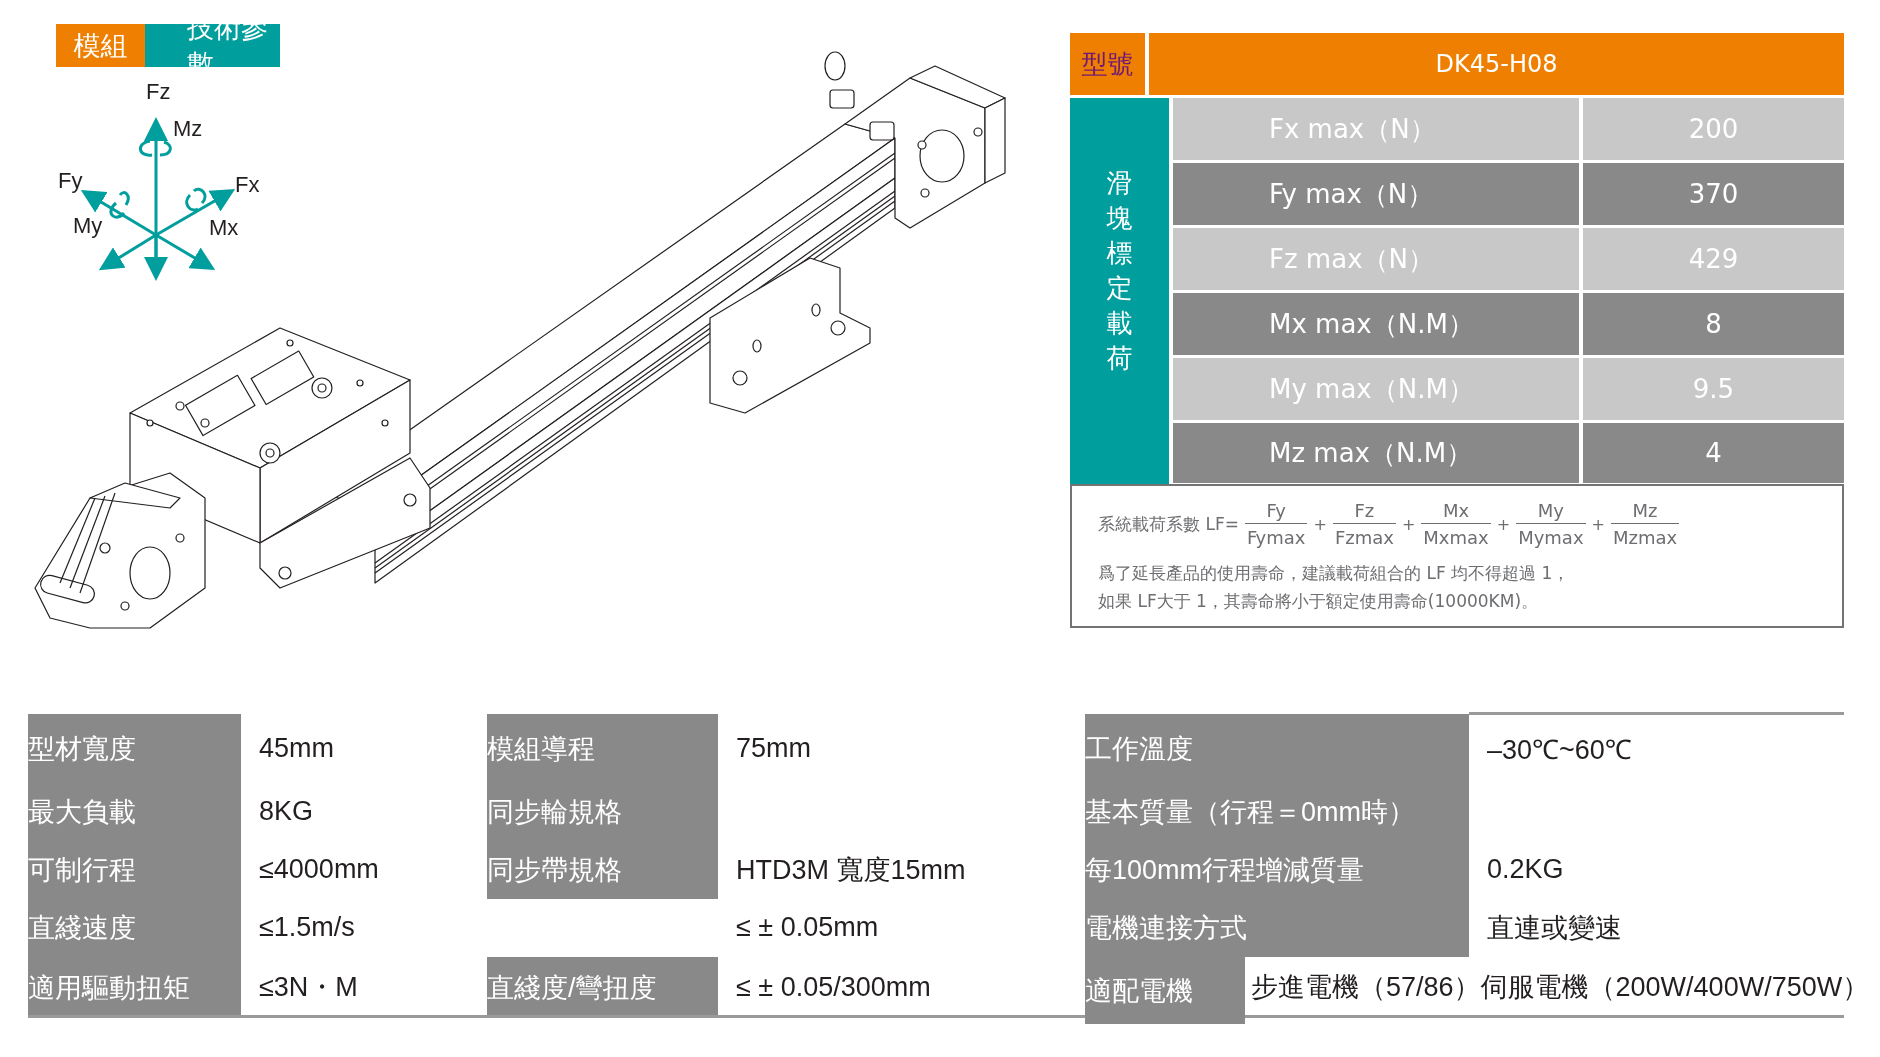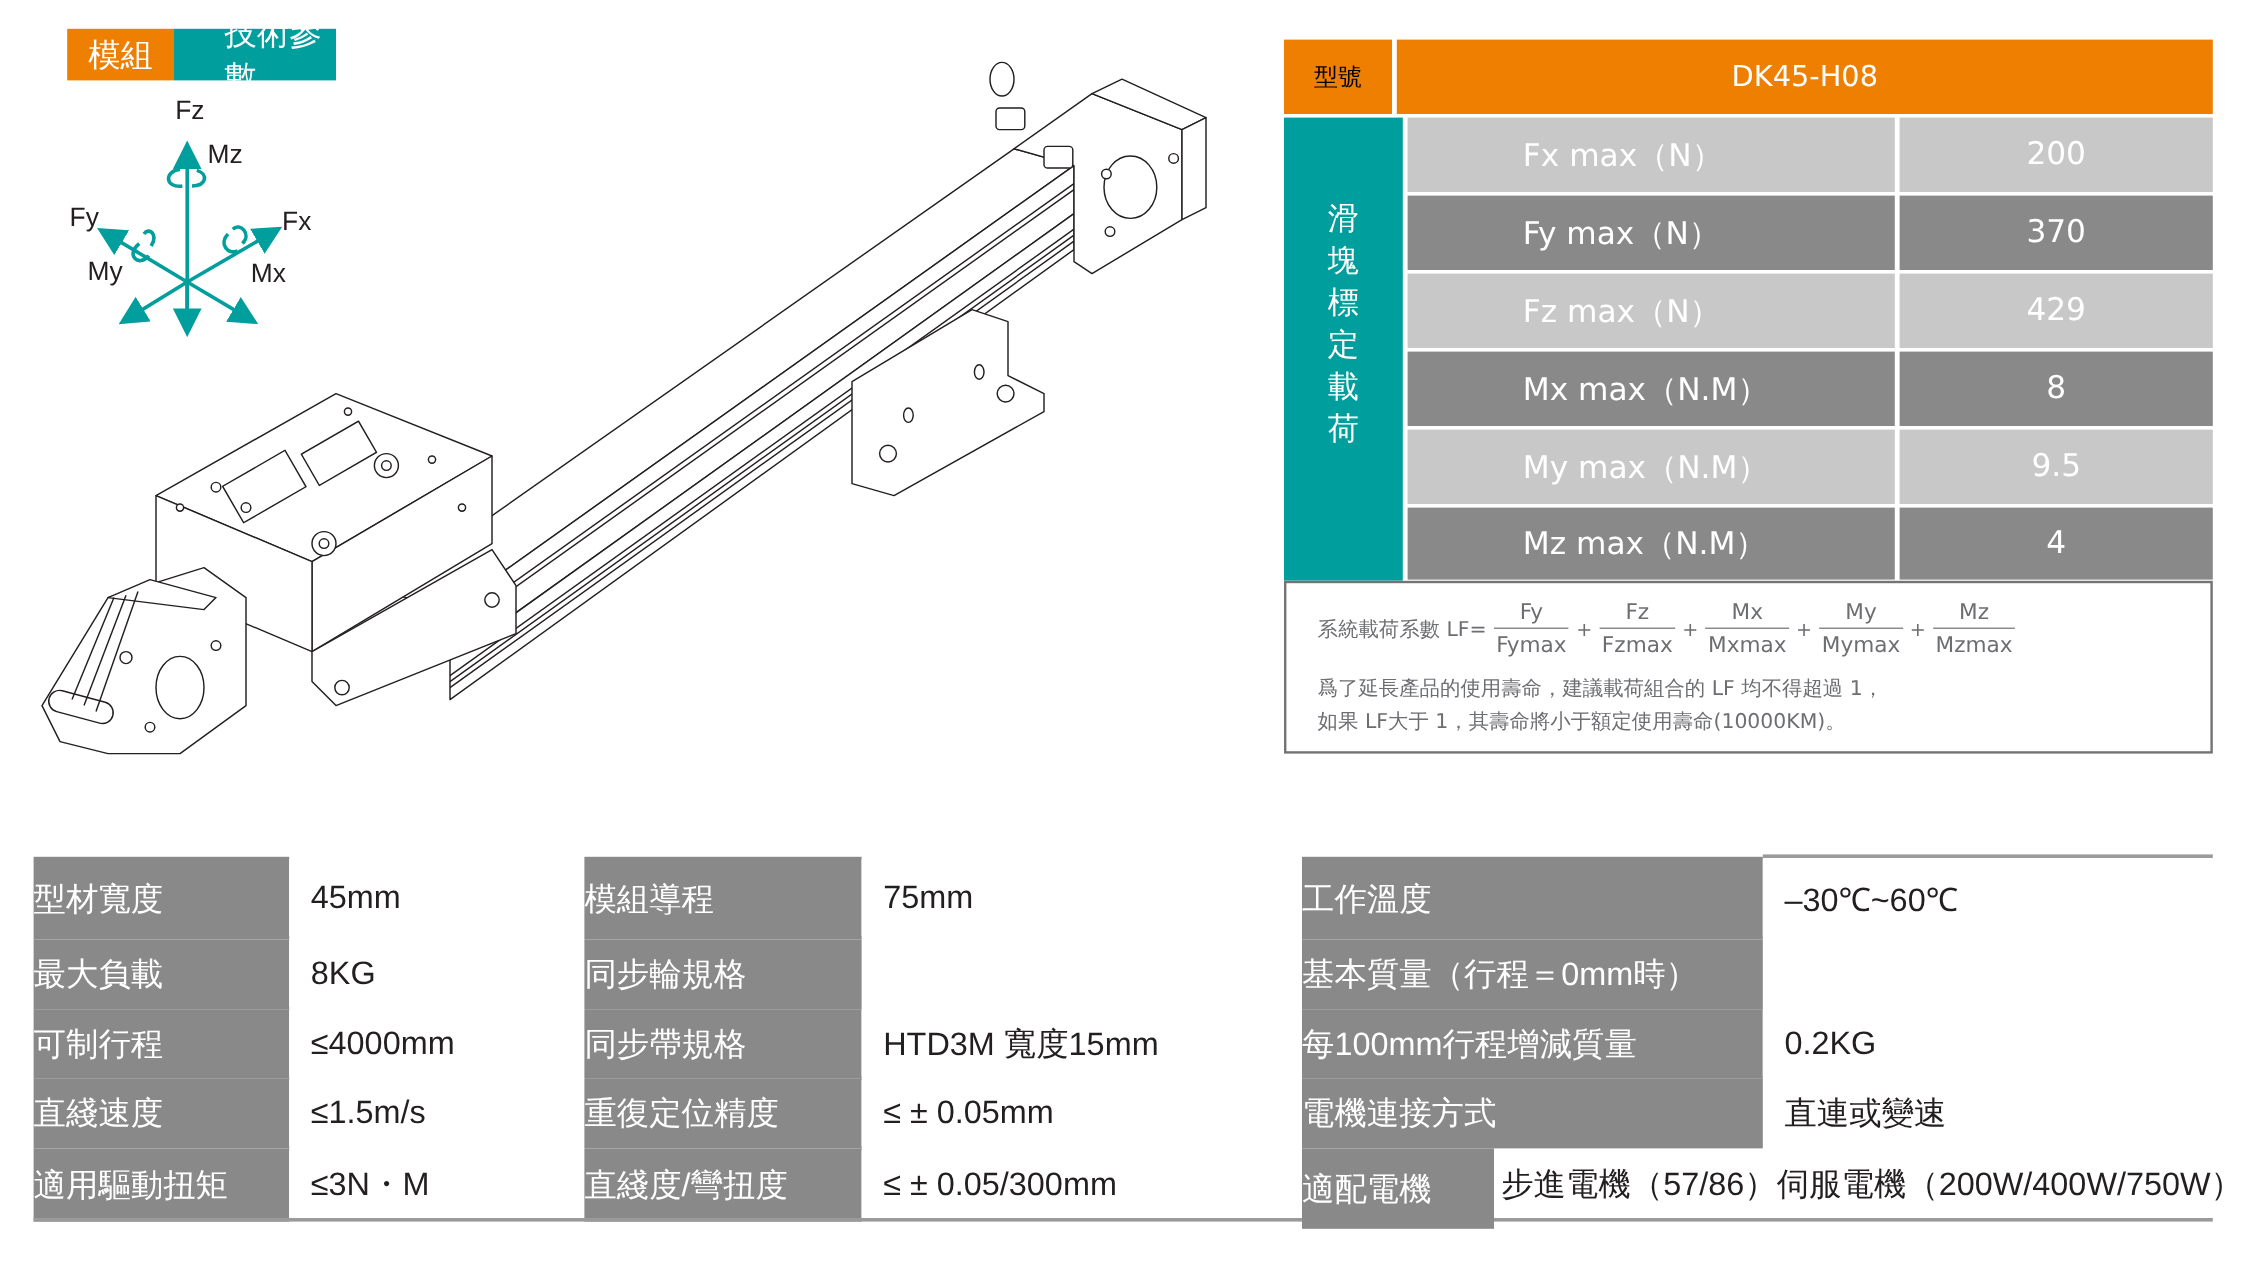--- a/index.html
+++ b/index.html
@@ -15,21 +15,21 @@
   
   .axes { position: absolute; left: 40px; top: 85px; width: 240px; height: 200px; }
   .axis-label { position: absolute; font-family: "Liberation Sans", sans-serif; font-size: 22px; color: #231f20; }
 
   
   .illus { position: absolute; left: 30px; top: 28px; width: 980px; height: 620px; }
 
   
   .load-table { position: absolute; left: 1070px; top: 33px; width: 774px; }
   .lt-header { display: flex; height: 62px; }
-  .lt-model-label { width: 90px; background: #ef7f00; color: #000000; font-size: 20px; display: flex; align-items: center; justify-content: center; }
+  .lt-model-label { width: 75px; background: #ef7f00; color: #701a75; font-size: 26px; display: flex; align-items: center; justify-content: center; }
   .lt-model-value { margin-left: 4px; flex: 1; background: #ef7f00; color: #fff; font-size: 24px; display: flex; align-items: center; justify-content: center; font-family: "DejaVu Sans", sans-serif; }
   .lt-body { display: flex; margin-top: 3px; }
   .lt-side { width: 99px; background: #009e9d; color: #fff; font-size: 26px; line-height: 35px; display: flex; flex-direction: column; align-items: center; justify-content: center; padding-bottom: 40px; height: 386px; }
   .lt-rows { flex: 1; margin-left: 4px; }
   .lt-row { display: flex; height: 62px; margin-bottom: 3px; }
   .lt-row:last-child { margin-bottom: 0; height: 60px; }
   .lt-row .name { width: 406px; padding-left: 96px; display: flex; align-items: center; color: #fff; font-size: 26px; }
   .lt-row .val { flex: 1; margin-left: 4px; display: flex; align-items: center; justify-content: center; color: #fff; font-size: 26px; }
   .lt-row.light .name, .lt-row.light .val { background: #c8c8c9; }
   .lt-row.dark .name, .lt-row.dark .val { background: #898989; }
@@ -244,21 +244,20 @@
 
   <div class="cell lbl" style="left:0;top:127px;width:213px;height:58px;">可制行程</div>
   <div class="cell val" style="left:213px;top:128px;width:248px;height:55px;">≤4000mm</div>
   <div class="cell lbl" style="left:459px;top:127px;width:231px;height:58px;">同步帶規格</div>
   <div class="cell val" style="left:690px;top:128px;width:367px;height:55px;">HTD3M 寬度15mm</div>
   <div class="cell lbl" style="left:1057px;top:127px;width:384px;height:58px;">每100mm行程增減質量</div>
   <div class="cell val" style="left:1441px;top:128px;width:375px;height:55px;">0.2KG</div>
 
   <div class="cell lbl" style="left:0;top:185px;width:213px;height:58px;">直綫速度</div>
   <div class="cell val" style="left:213px;top:186px;width:246px;height:55px;">≤1.5m/s</div>
-  <div class="cell lbl" style="left:459px;top:185px;width:231px;height:58px;">重復定位精度</div>
   <div class="cell val" style="left:690px;top:186px;width:367px;height:55px;">≤ ± 0.05mm</div>
   <div class="cell val" style="left:1441px;top:186px;width:375px;height:55px;">直連或變速</div>
   <div class="cell lbl" style="left:1057px;top:185px;width:384px;height:58px;">電機連接方式</div>
 
   <div class="cell lbl" style="left:0;top:243px;width:213px;height:61px;">適用驅動扭矩</div>
   <div class="cell val" style="left:213px;top:245px;width:246px;height:56px;">≤3N・M</div>
   <div class="cell lbl" style="left:459px;top:243px;width:231px;height:61px;">直綫度/彎扭度</div>
   <div class="cell val" style="left:690px;top:245px;width:367px;height:56px;">≤ ± 0.05/300mm</div>
   <div class="cell lbl" style="left:1057px;top:243px;width:160px;height:67px;">適配電機</div>
   <div class="cell val" style="left:1217px;top:245px;width:600px;height:56px;padding-left:6px;white-space:nowrap;">步進電機（57/86）伺服電機（200W/400W/750W）</div>

